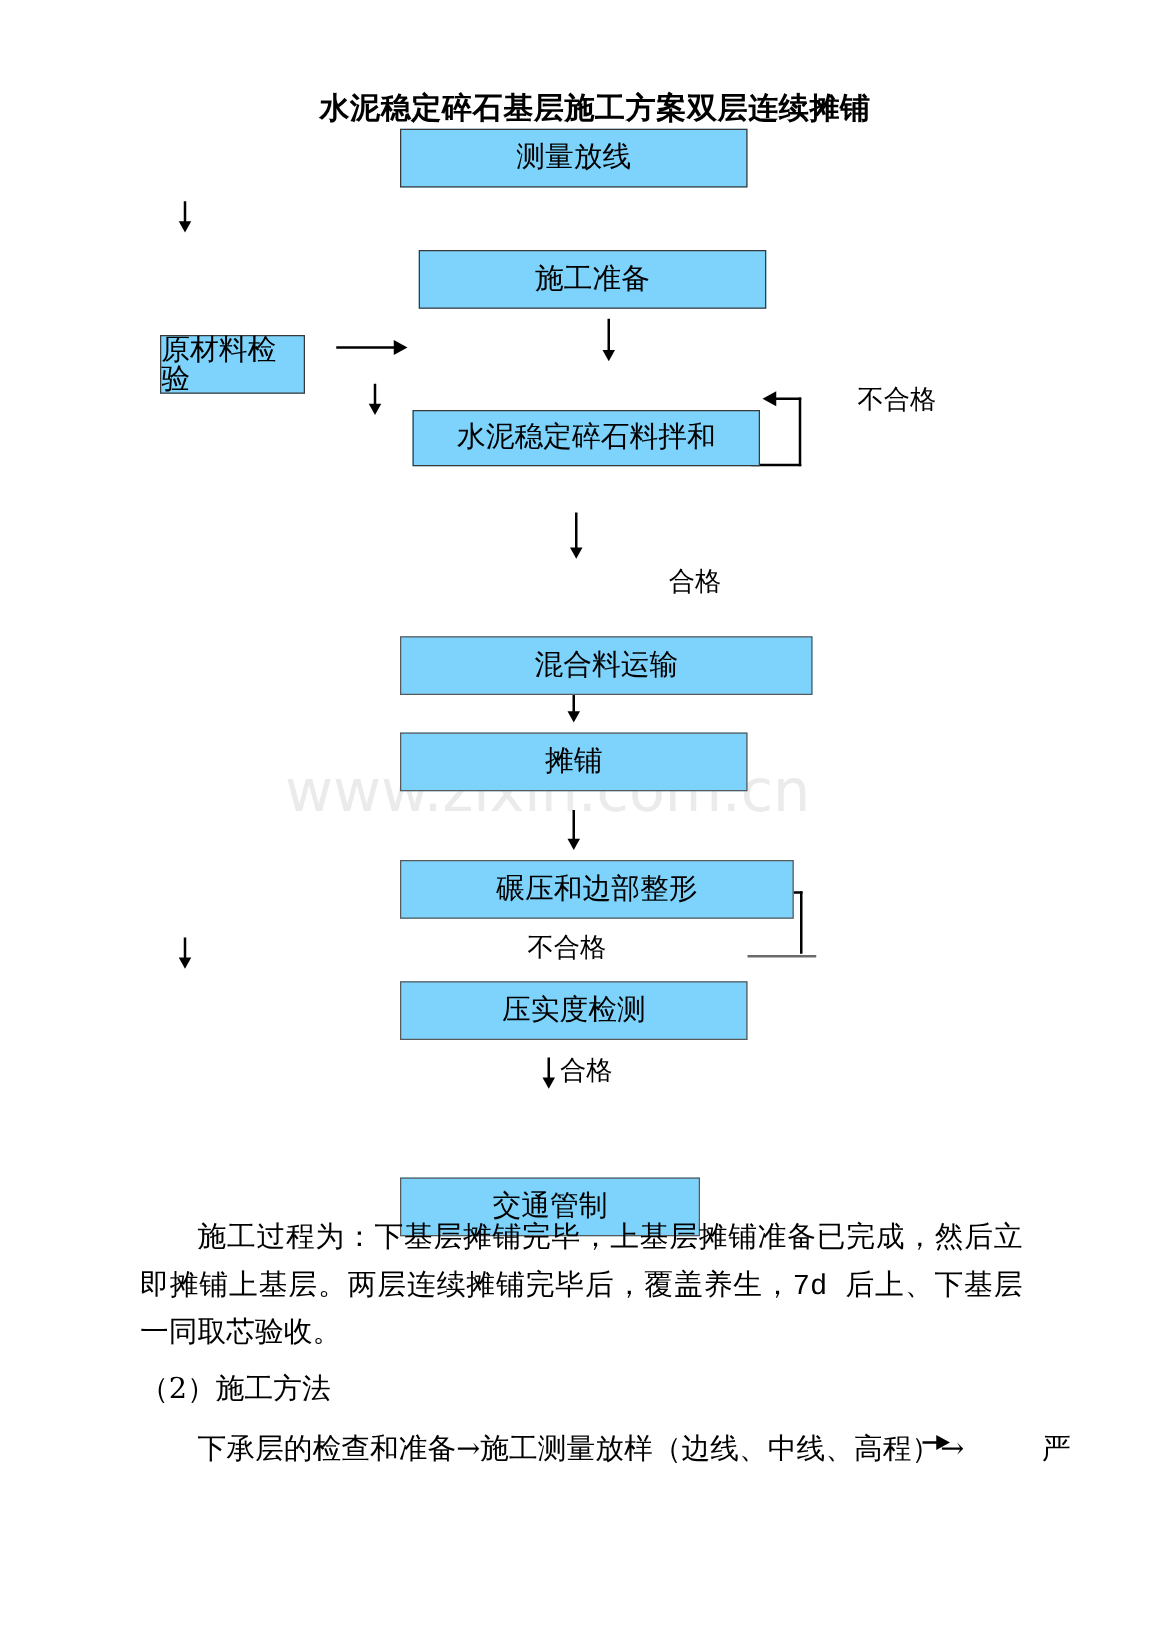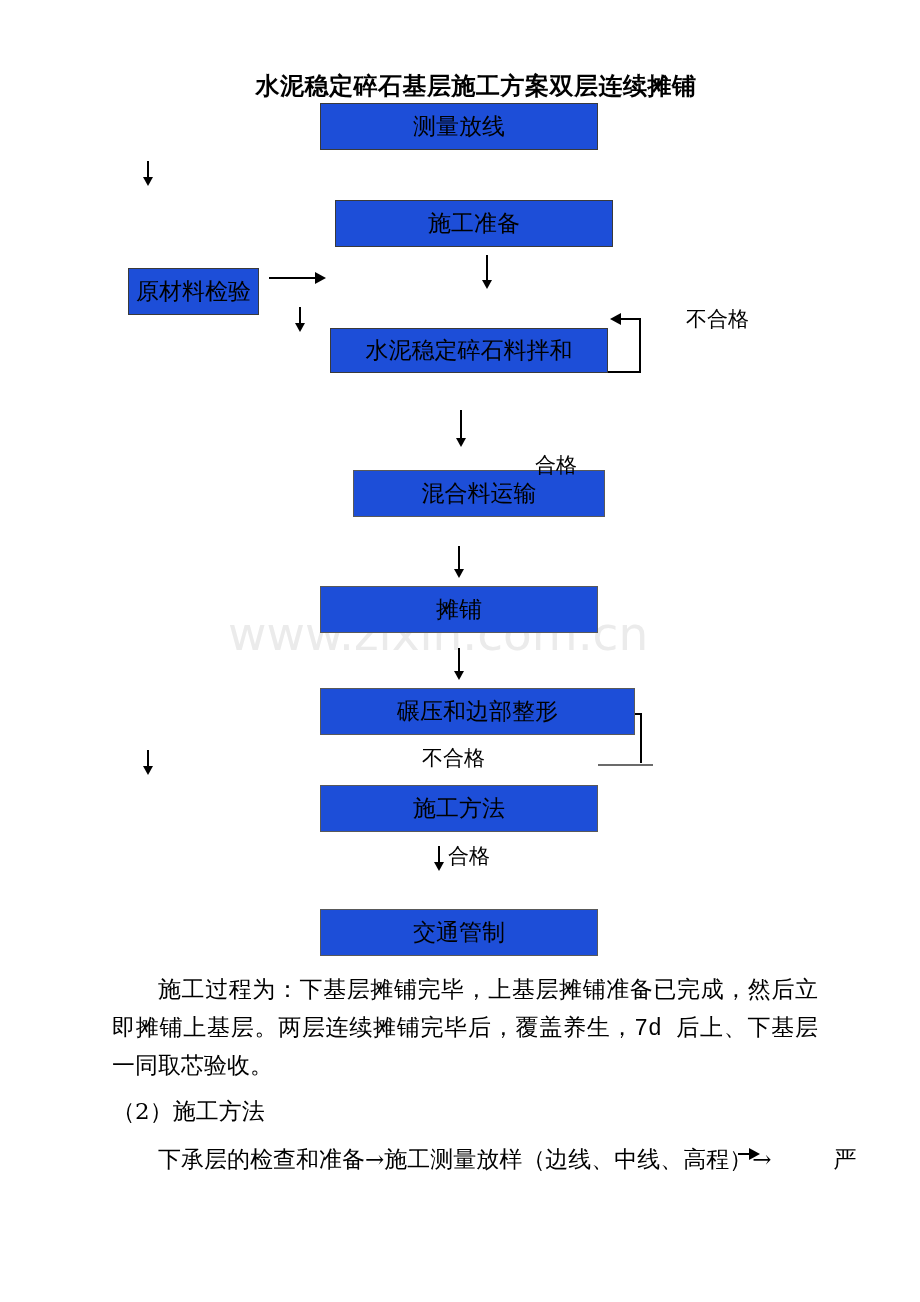--- a/index.html
+++ b/index.html
@@ -33,21 +33,21 @@
     white-space: nowrap;
     z-index: 1;
     user-select: none;
   }
 
   
   .node {
     position: absolute;
     box-sizing: border-box;
     border: 1px solid #595959;
-    background: #1d4ed8;
+    background: #7dd3fc;
     display: flex;
     align-items: center;
     justify-content: center;
     font-size: 23px;
     line-height: 1;
     color: #000000;
     z-index: 5;
     font-family: "DejaVu Serif", "Liberation Serif", serif;
   }
   .node.dark { border-color: #3a3a3a; }
@@ -163,21 +163,21 @@
   <div class="vline" style="left:147px; top:161px; height:18px;"></div>
   <div class="arrow-down" style="left:143px; top:177px;"></div>
 
   <div class="node dark" style="left:335px; top:200px; width:278px; height:47px;">
     <span>施工准备</span>
   </div>
 
   <div class="vline" style="left:486px; top:255px; height:27px;"></div>
   <div class="arrow-down" style="left:482px; top:280px;"></div>
 
-  <div class="node dark" style="left:128px; top:268px; width:131px; height:47px;">
+  <div class="node dark" style="left:128px; top:268px; width:116px; height:47px;">
     <span>原材料检验</span>
   </div>
 
   <div class="hline" style="left:269px; top:277px; width:48px;"></div>
   <div class="arrow-right" style="left:315px; top:272px;"></div>
 
   <div class="vline" style="left:299px; top:307px; height:18px;"></div>
   <div class="arrow-down" style="left:295px; top:323px;"></div>
 
   <div class="node dark" style="left:330px; top:299px; width:278px; height:45px;margin-top:29px;">
@@ -190,21 +190,21 @@
   <div class="vline" style="left:639px; top:318px; height:55px;"></div>
   <div class="hline" style="left:601px; top:371px; width:40px;"></div>
 
   <div class="label" style="left:686px; top:309px;">不合格</div>
 
   <div class="vline" style="left:460px; top:410px; height:30px;"></div>
   <div class="arrow-down" style="left:456px; top:438px;"></div>
 
   <div class="label" style="left:535px; top:455px;">合格</div>
 
-  <div class="node" style="left:320px; top:470px; width:252px; height:47px;margin-left:33px;">
+  <div class="node" style="left:320px; top:509px; width:330px; height:47px;">
     <span>混合料运输</span>
   </div>
 
   <div class="vline" style="left:458px; top:546px; height:25px;"></div>
   <div class="arrow-down" style="left:454px; top:569px;"></div>
 
   <div class="node" style="left:320px; top:586px; width:278px; height:47px;">
     <span>摊铺</span>
   </div>
 
@@ -219,28 +219,28 @@
   <div class="hline" style="left:609px; top:713px; width:33px;"></div>
   <div class="vline" style="left:640px; top:713px; height:50px;"></div>
   <div class="hline grey" style="left:598px; top:764px; width:55px;"></div>
 
   <div class="label" style="left:422px; top:748px;">不合格</div>
 
   <div class="vline" style="left:147px; top:750px; height:18px;"></div>
   <div class="arrow-down" style="left:143px; top:766px;"></div>
 
   <div class="node" style="left:320px; top:785px; width:278px; height:47px;">
-    <span>施工方法</span>
+    <span>压实度检测</span>
   </div>
 
   <div class="vline" style="left:438px; top:846px; height:18px;"></div>
   <div class="arrow-down" style="left:434px; top:862px;"></div>
   <div class="label" style="left:448px; top:846px;">合格</div>
 
-  <div class="node" style="left:320px; top:909px; width:278px; height:47px;">
+  <div class="node" style="left:320px; top:942px; width:240px; height:47px;">
     <span>交通管制</span>
   </div>
 
   <div class="para p-main">施工过程为：下基层摊铺完毕，上基层摊铺准备已完成，然后立即摊铺上基层。两层连续摊铺完毕后，覆盖养生，7d 后上、下基层一同取芯验收。</div>
 
   <div class="para p-sec">（2）施工方法</div>
 
   <div class="para p-last"><span>下承层的检查和准备→施工测量放样（边线、中线、高程）→</span><span class="tail-char">严</span></div>
 
   <div class="arrow-right" style="left:749px; top:1148px;"></div>

